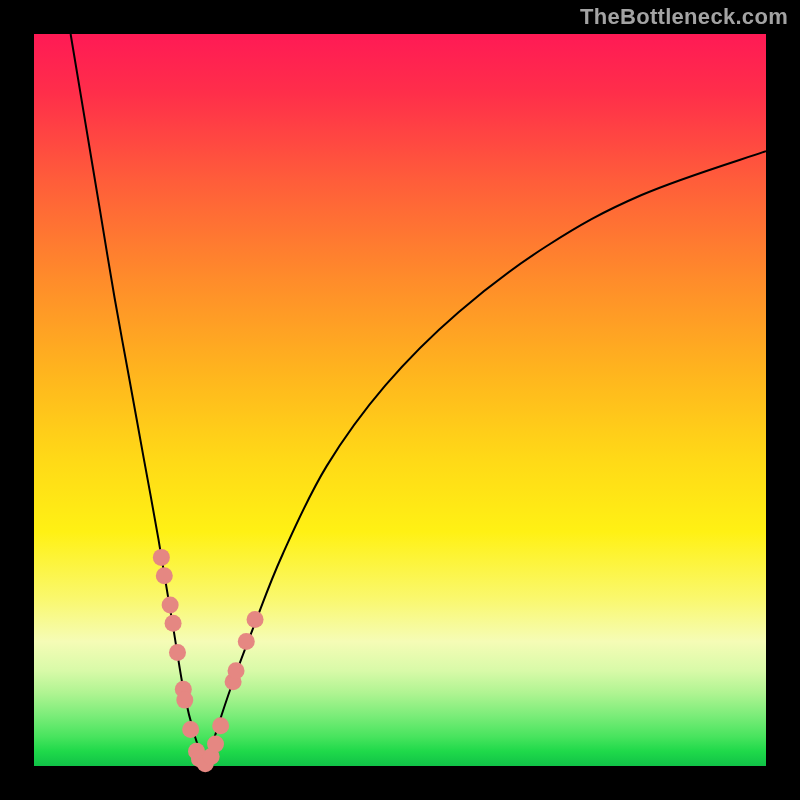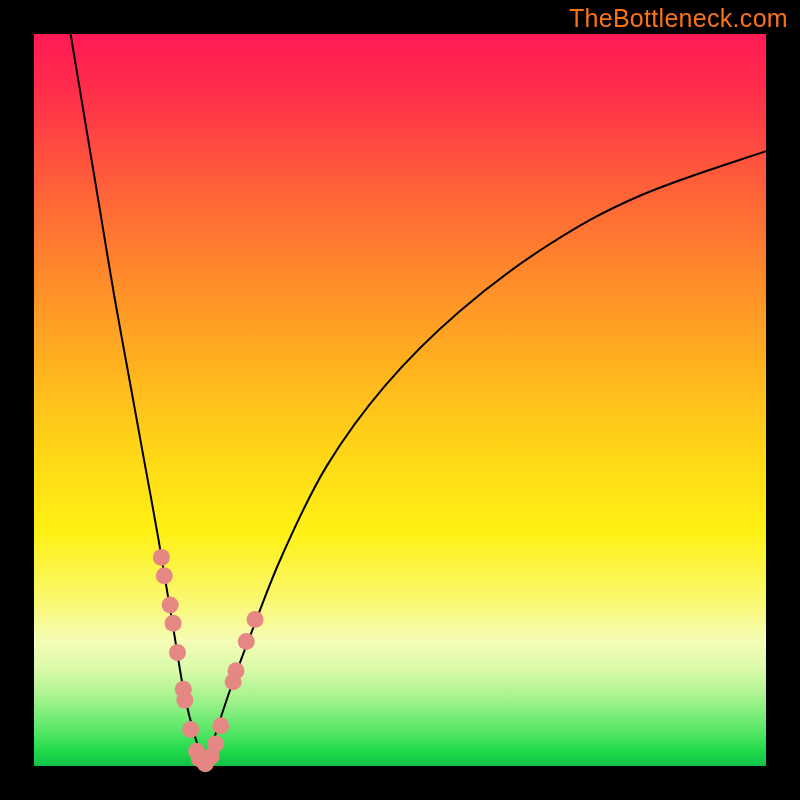--- a/index.html
+++ b/index.html
@@ -40,23 +40,23 @@
       #7ded7a 93%,
       #48e45e 96%,
       #1fd94a 98%,
       #10c247 100%
     );
   }
   .watermark {
     position: absolute;
     top: 4px;
     right: 12px;
-    color: #f97316;
-    font-size: 25px;
-    font-weight: 400;
+    color: #a3a3a3;
+    font-size: 22px;
+    font-weight: 700;
     letter-spacing: 0.3px;
     user-select: none;
   }
   svg.curves {
     position: absolute;
     left: 0;
     top: 0;
     width: 732px;
     height: 732px;
     overflow: visible;

